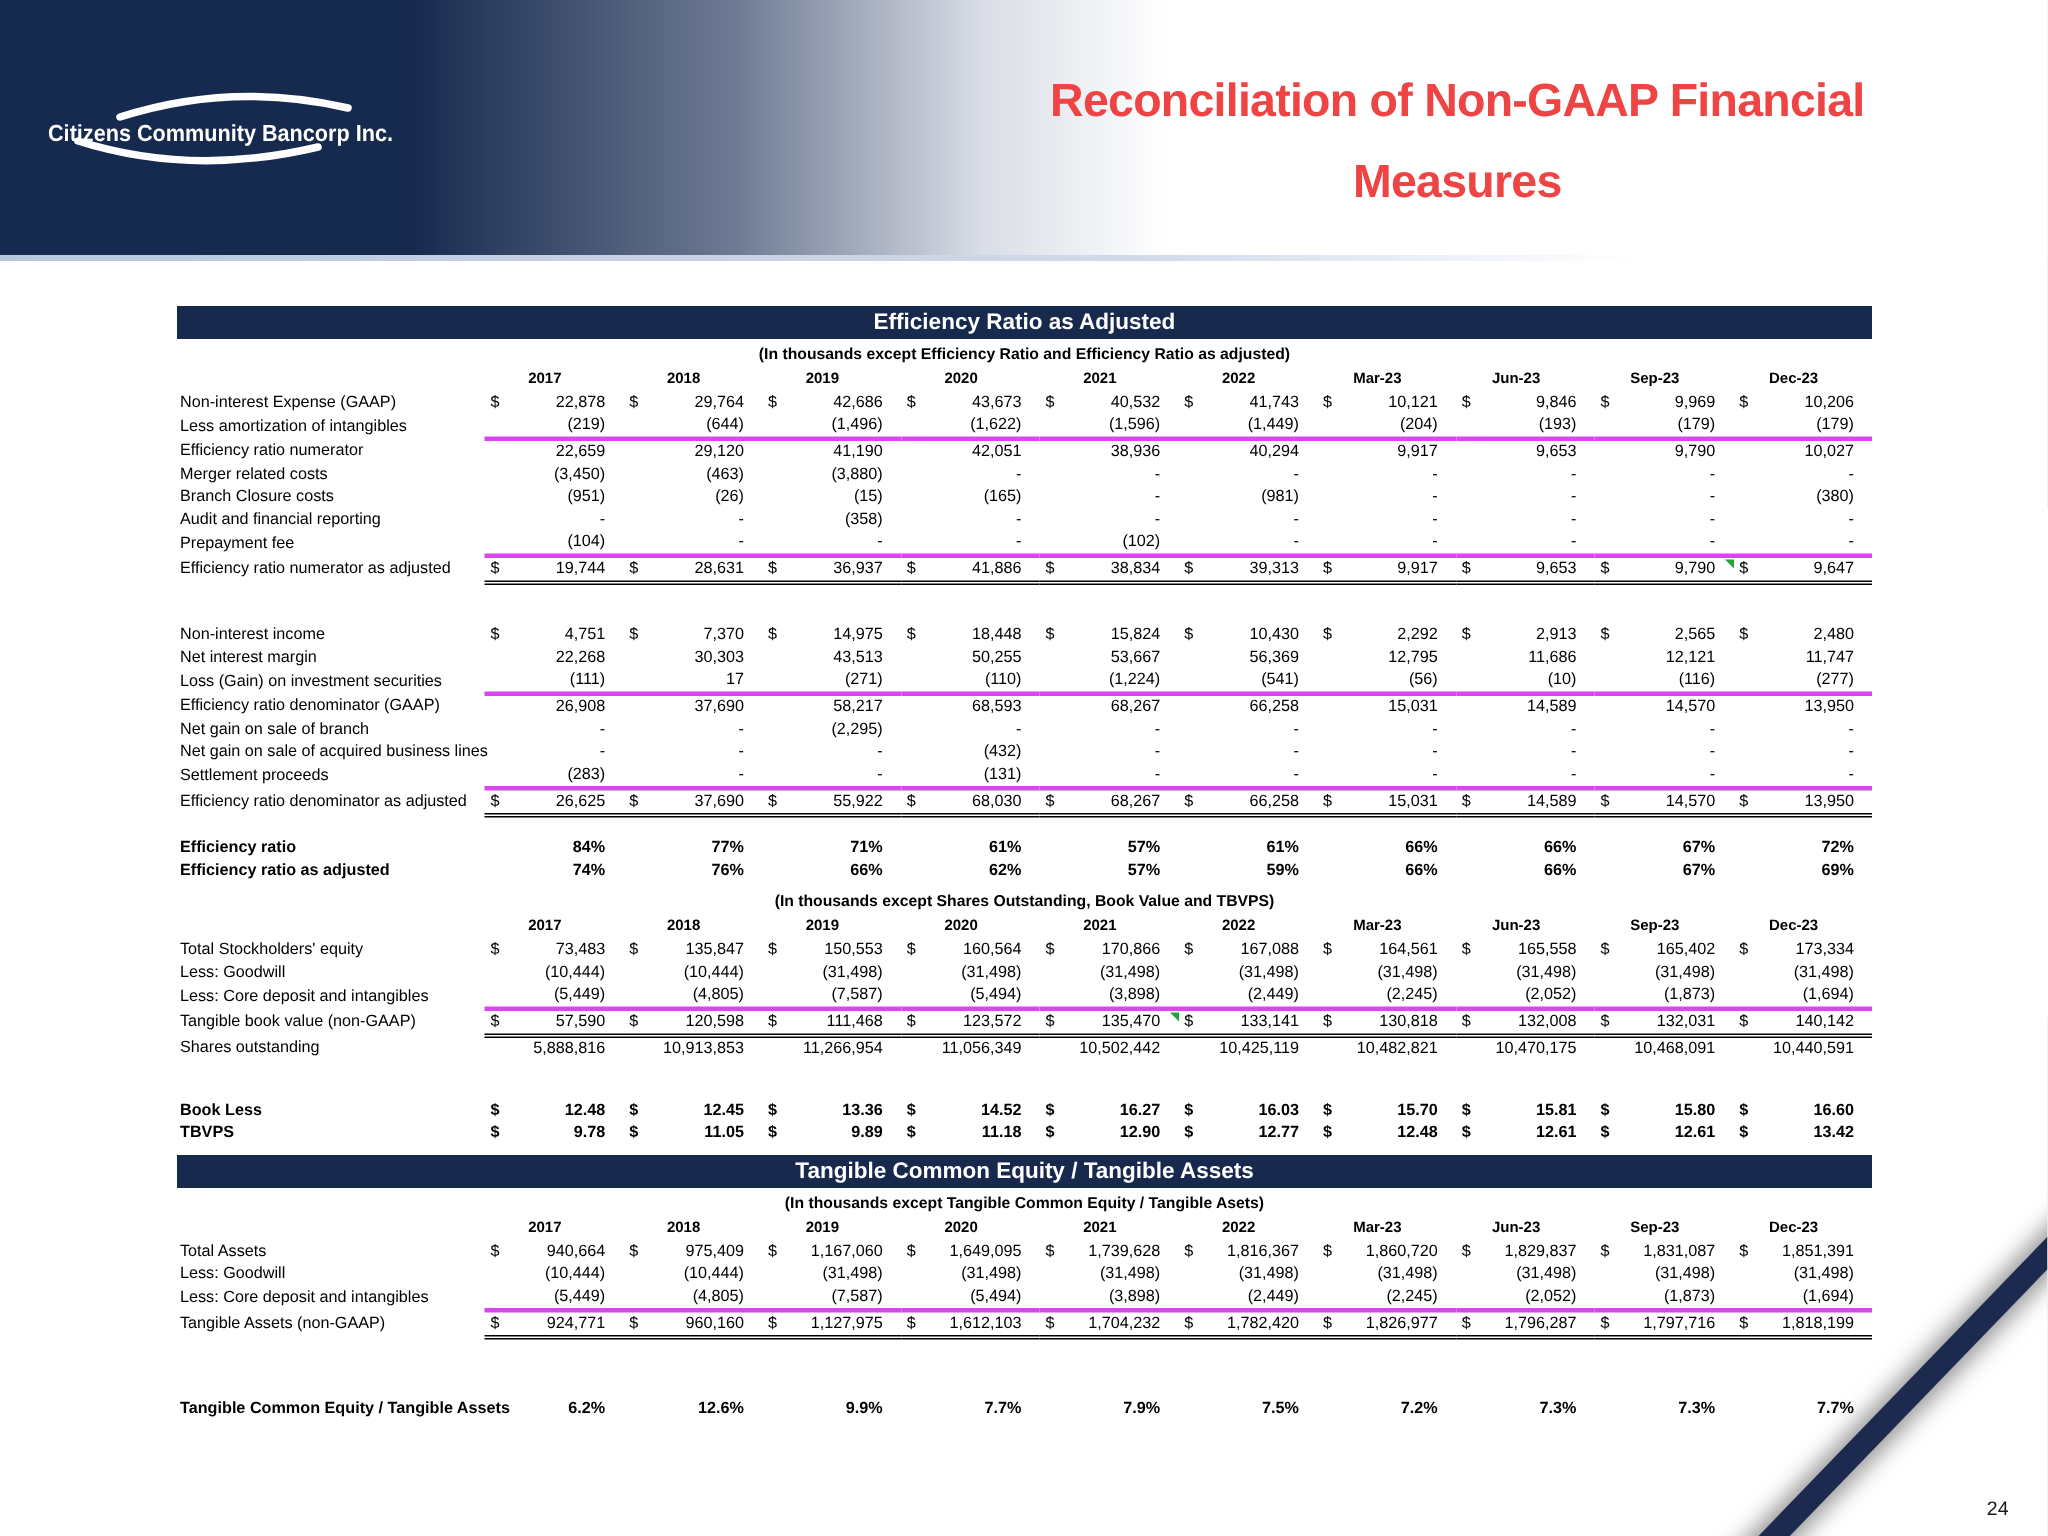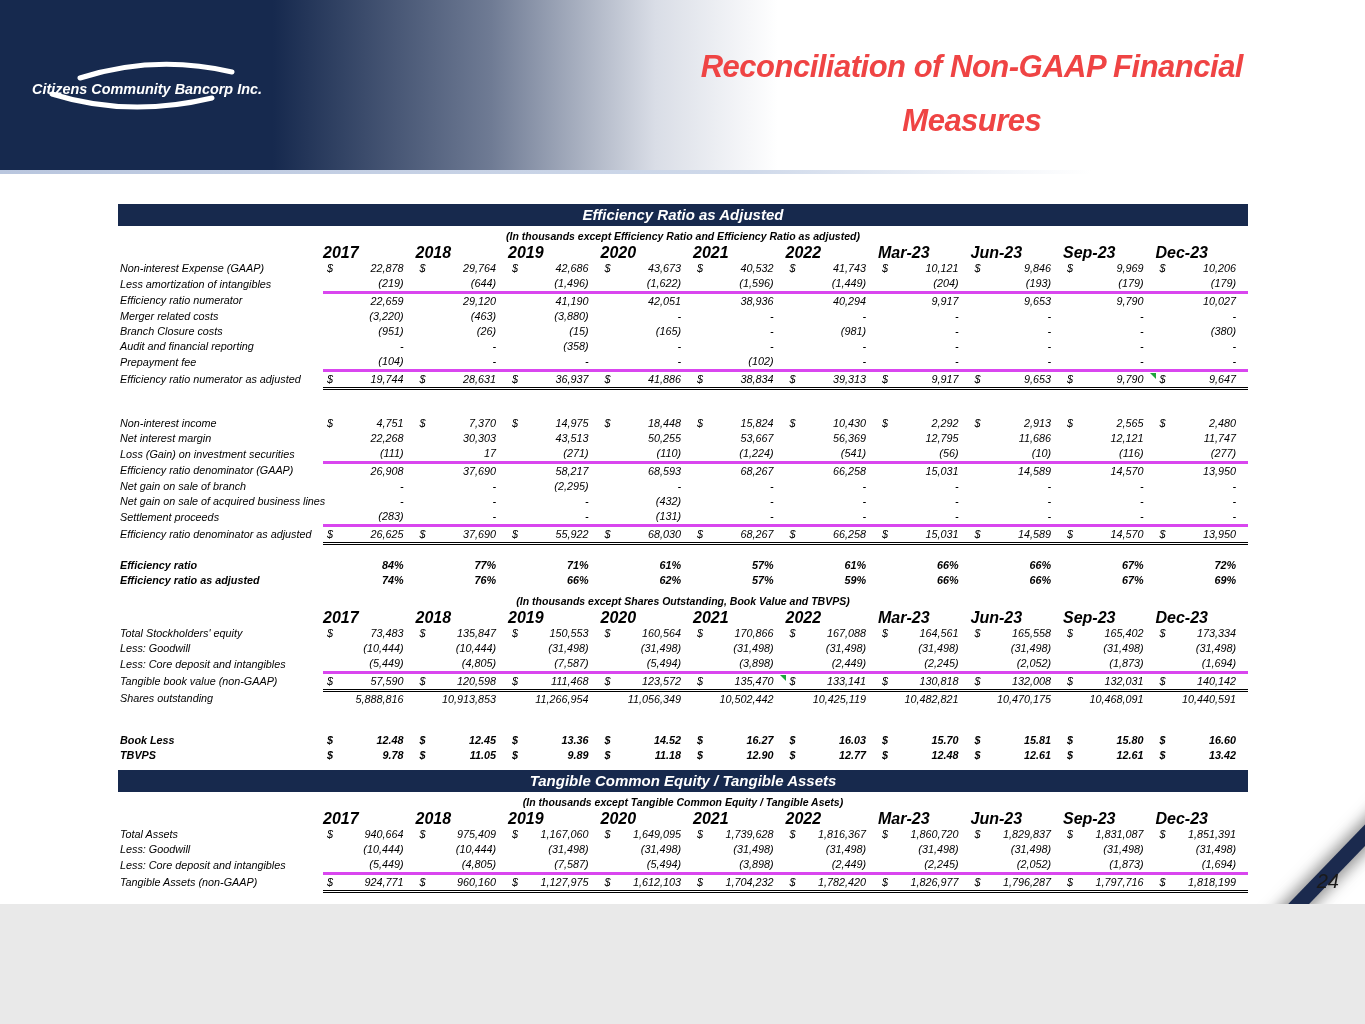--- a/index.html
+++ b/index.html
@@ -1,17 +1,17 @@
 <!DOCTYPE html>
 <html><head>
 <meta charset="utf-8">
 <style>
   html,body{margin:0;padding:0;background:#e9e9e9;}
-  .slide{position:relative;width:1365px;height:904px;background:#ffffff;overflow:hidden;
-         font-family:"Liberation Sans",sans-serif;color:#000;font-style:italic;}
+  .slide{position:relative;width:1365px;height:1024px;background:#ffffff;overflow:hidden;
+         font-family:"Liberation Sans",sans-serif;color:#000;}
 
   
   .banner{position:absolute;top:0;left:0;width:100%;height:170px;
           background:linear-gradient(to right,#16294e 0%,#16294e 20%,#6f7b94 36%,#d9dde6 48%,#ffffff 57%);}
   .banner-strip{position:absolute;top:170px;left:0;width:100%;height:4px;
           background:linear-gradient(to right,#b9c6de 0%,#cfd9ea 55%,#ffffff 80%);}
   .logo{position:absolute;top:56px;left:30px;width:250px;height:64px;}
   .slide-title{position:absolute;top:40px;right:122px;text-align:center;
           color:#ef4444;font-weight:bold;font-size:31px;line-height:54px;letter-spacing:-0.5px;}
 
@@ -19,35 +19,35 @@
   .content{position:absolute;left:118px;top:204px;width:1130px;}
   .section{margin-bottom:7px;}
   .band{height:22px;background:#17294d;color:#ffffff;font-weight:bold;font-size:15px;
         text-align:center;line-height:22px;}
   .subtitle{font-weight:bold;font-size:10.5px;text-align:center;margin:4px 0 2px 0;}
   table{width:1130px;table-layout:fixed;border-collapse:collapse;}
   col.c-lbl{width:205px;}
   col.c-num{width:92.5px;}
   th,td{margin:0;padding:0;font-size:10.8px;height:15px;line-height:15px;
         font-weight:normal;white-space:nowrap;overflow:visible;}
-  th.num{font-weight:bold;font-size:16px;text-align:left;padding-right:12px;height:17px;}
+  th.num{font-weight:bold;font-size:10px;text-align:center;padding-right:12px;height:17px;}
   td.lbl{text-align:left;padding-left:2px;}
   td.num{position:relative;text-align:right;}
   td.num .dollar{position:absolute;left:4px;top:0;}
   td.num .val{display:block;text-align:right;padding-right:12px;}
   tr.underline td.num{border-bottom:3px solid #d946ef;}
   tr.total td.num{border-bottom:3px double #000;}
   tr.bold td{font-weight:bold;}
   td.spacer{height:13px;}
   .flag{position:absolute;top:1px;right:0;width:0;height:0;
         border-top:6px solid #1fa33c;border-left:6px solid transparent;}
 
   
   .footnote{position:absolute;left:28px;bottom:13px;font-size:17.5px;color:#000;}
-  .pagenum{position:absolute;right:26px;bottom:11px;font-size:20px;color:#1a1a1a;z-index:6;}
+  .pagenum{position:absolute;right:26px;bottom:11px;font-size:13px;color:#1a1a1a;z-index:6;}
   .ribbon{position:absolute;left:1105px;top:921px;width:340px;height:15px;background:#1b2a4e;
           transform:rotate(-46deg);box-shadow:0 0 14px 5px rgba(70,70,70,0.55);z-index:5;}
 </style>
 </head>
 <body>
 
 <div class="slide">
 
   <div class="banner"></div>
   <div class="banner-strip"></div>
@@ -224,21 +224,21 @@
               </td>
               <td class="num">
                 <span class="dollar"></span>
                 <span class="val">10,027</span>
               </td>
             </tr>
             <tr>
               <td class="lbl">Merger related costs</td>
               <td class="num">
                 <span class="dollar"></span>
-                <span class="val">(3,220)</span>
+                <span class="val">(3,450)</span>
               </td>
               <td class="num">
                 <span class="dollar"></span>
                 <span class="val">(463)</span>
               </td>
               <td class="num">
                 <span class="dollar"></span>
                 <span class="val">(3,880)</span>
               </td>
               <td class="num">

